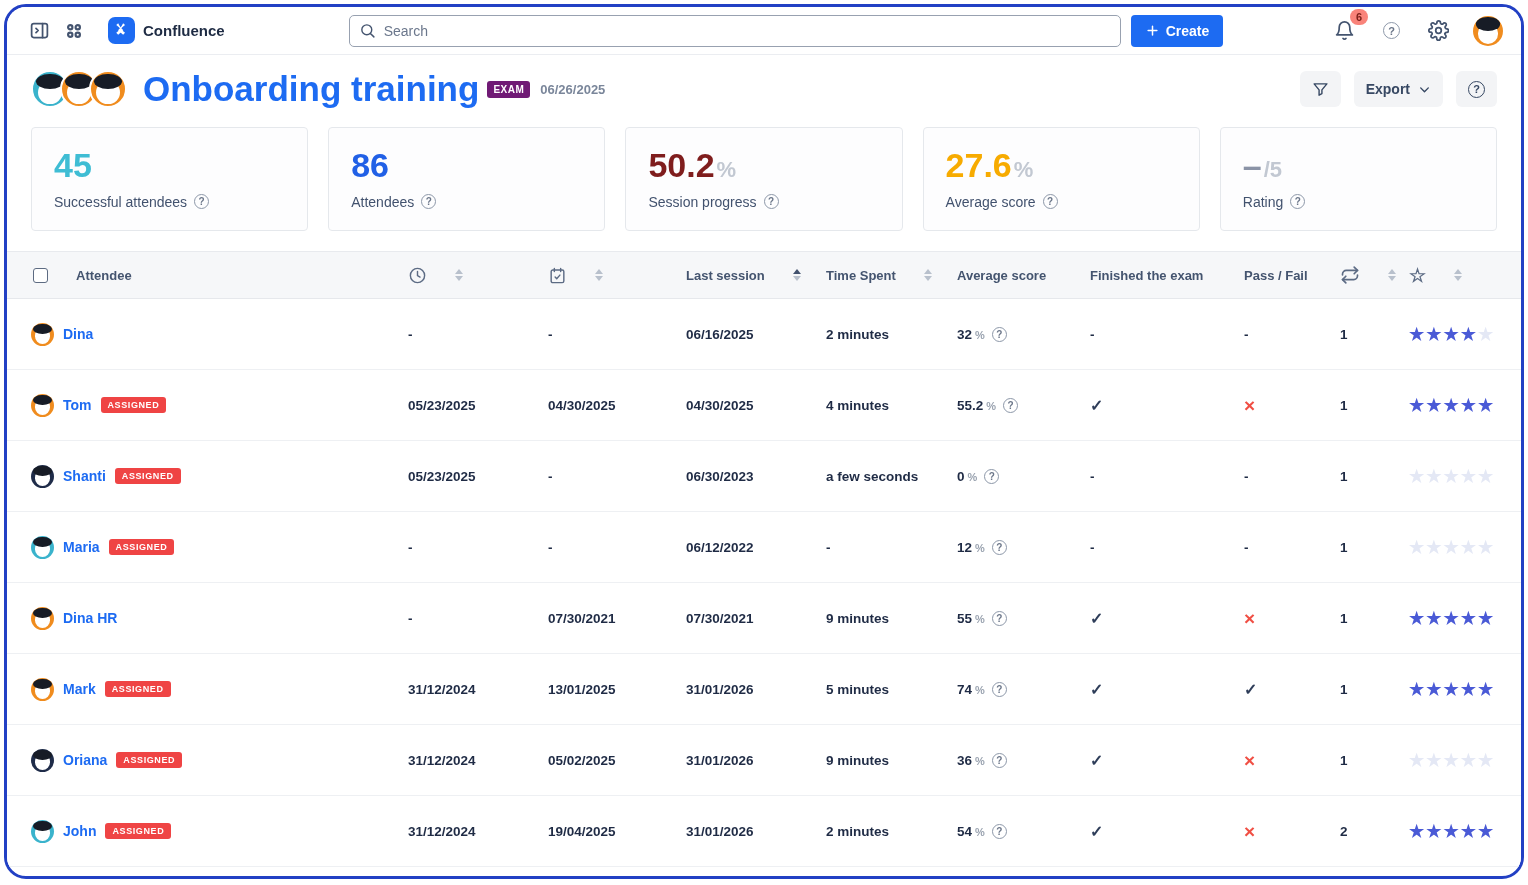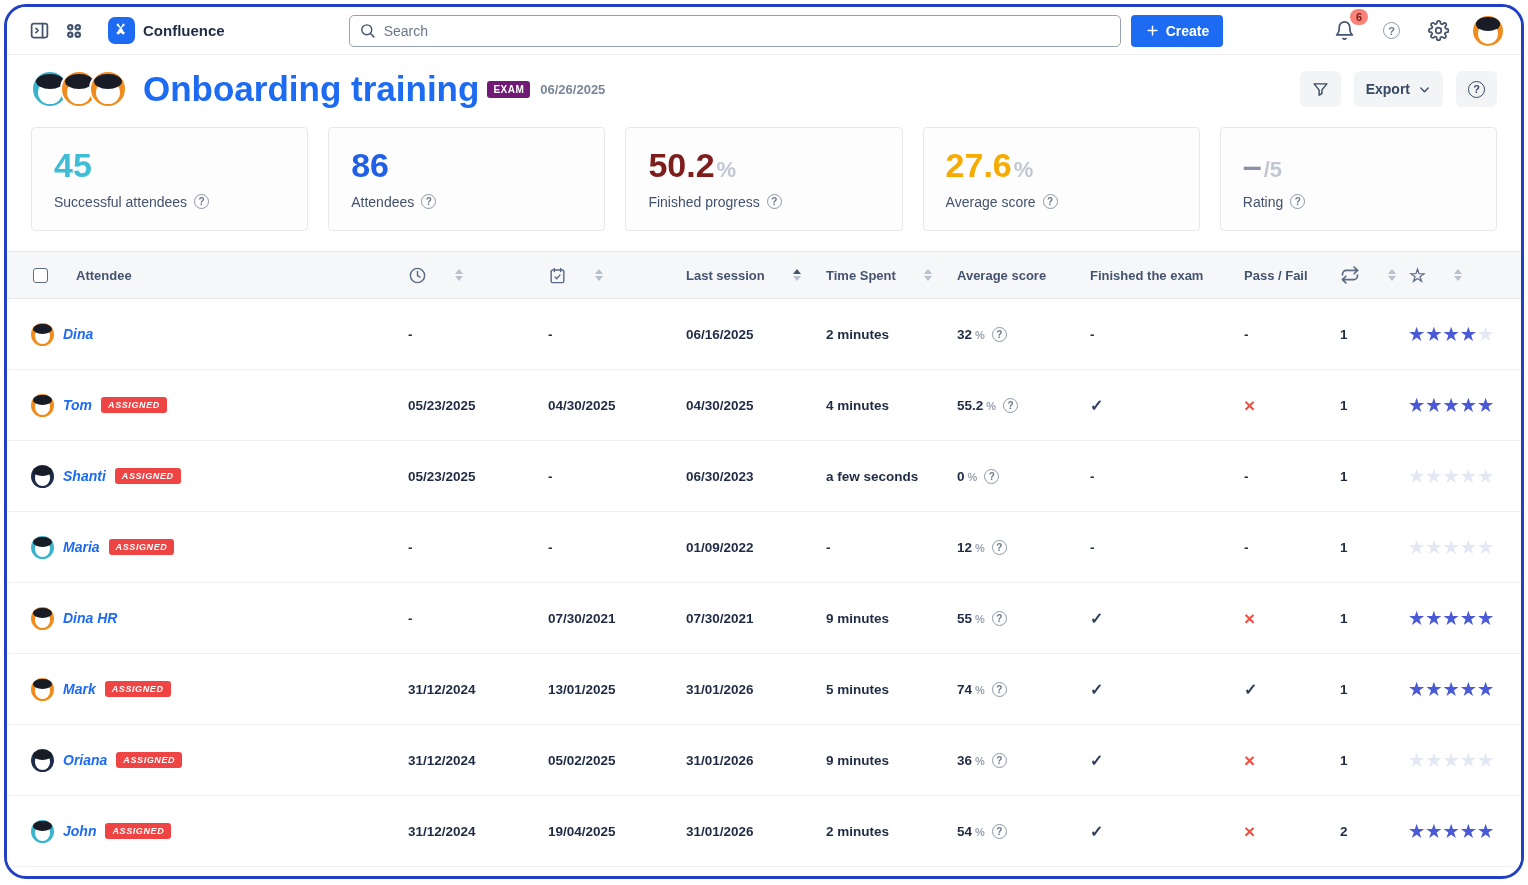--- a/index.html
+++ b/index.html
@@ -58,21 +58,21 @@
   .checkbox { width: 15px; height: 15px; border: 1.6px solid #5d6b82; border-radius: 3px; background: #fff; cursor: pointer; flex: none; }
   .sort { display: inline-flex; flex-direction: column; gap: 2px; margin-left: 7px; cursor: pointer; }
   .sort i { width: 0; height: 0; border-left: 4px solid transparent; border-right: 4px solid transparent; }
   .sort .up { border-bottom: 5px solid #b8c0cc; }
   .sort .dn { border-top: 5px solid #b8c0cc; }
   .sort.active .up { border-bottom-color: #42526e; }
   .hdr-icon { color: #5c6b84; display: inline-flex; }
   .star-hdr { font-size: 19px; color: #5c6b84; line-height: 1; }
   .trow { height: 71px; border-bottom: 1px solid #eef0f3; font-size: 13.5px; color: #1f2b45; background: #fff; }
   .cell { font-weight: 600; }
-  .att-cell { display: flex; align-items: center; gap: 9px; padding-left: 24px; font-style: italic; }
+  .att-cell { display: flex; align-items: center; gap: 9px; padding-left: 24px; }
   .att-cell .avatar { width: 23px; height: 23px; }
   .row-name { color: #1d6bf2; font-size: 14px; font-weight: 700; text-decoration: none; cursor: pointer; }
   .assigned-badge { background: #ef4444; color: #fff; font-size: 9px; font-weight: 700; letter-spacing: .6px; border-radius: 3px; padding: 3px 7px; }
   .bar { width: 57px; height: 7px; border-radius: 3.5px; background: #e4e8ee; overflow: hidden; }
   .bar-fill { height: 100%; border-radius: 3.5px; background: #64748b; }
   .score-cell { display: flex; align-items: center; text-align: right; }
   .score-pct { font-size: 11px; color: #9aa3b0; font-weight: 600; margin: 2px 0 0 3px; }
   .score-cell .qicon { margin-left: 7px; }
   .mk-check { color: #2e3d59; font-weight: 900; font-size: 16px; }
   .mk-cross { color: #f04f44; font-weight: 900; font-size: 19px; line-height: 1; }
@@ -182,21 +182,21 @@
     <div class="stat-card">
       <div><span class="stat-value" style="color: rgb(33, 96, 230);">86</span><span class="stat-suffix"></span></div>
       <div class="stat-label">
           <span>Attendees</span>
           <span class="qicon"></span>
         </div>
     </div>
     <div class="stat-card">
       <div><span class="stat-value" style="color: #7f1d1d;">50.2</span><span class="stat-suffix">%</span></div>
       <div class="stat-label">
-          <span>Finished progress</span>
+          <span>Session progress</span>
           <span class="qicon"></span>
         </div>
     </div>
     <div class="stat-card">
       <div><span class="stat-value" style="color: rgb(247, 171, 0);">27.6</span><span class="stat-suffix">%</span></div>
       <div class="stat-label">
           <span>Average score</span>
           <span class="qicon"></span>
         </div>
     </div>
@@ -355,21 +355,21 @@
 
   <div class="tgrid trow">
     <div class="att-cell">
       <span class="avatar av-teal"></span>
       <a class="row-name">Maria</a>
       <span class="assigned-badge">ASSIGNED</span>
     </div>
     <div class="cell pad16"><span class="bar"><span class="bar-fill" style="width: 14%;"></span></span></div>
     <div class="cell cell-d1 pad16">-</div>
     <div class="cell cell-d2 pad16">-</div>
-    <div class="cell cell-last pad14">01/09/2022</div>
+    <div class="cell cell-last pad14">06/12/2022</div>
     <div class="cell cell-time pad4">-</div>
     <div class="cell score-cell pad5">
       <span class="score-val">12</span>
       <span class="score-pct">%</span>
       <span class="qicon"></span>
     </div>
     <div class="cell cell-finished pad8">-</div>
     <div class="cell cell-pass pad32">-</div>
     <div class="cell cell-attempts pad3">1</div>
     <div class="cell stars pad12"><span>★</span><span>★</span><span>★</span><span>★</span><span>★</span></div>

